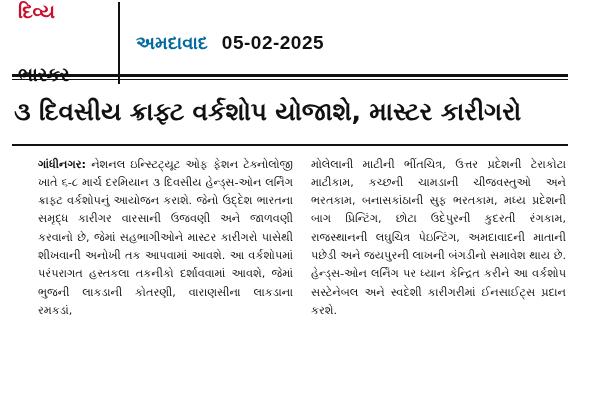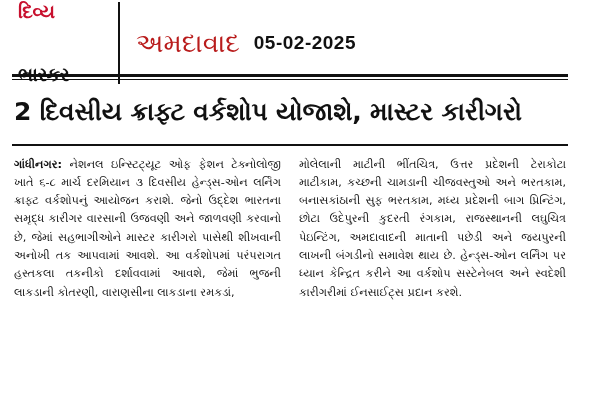--- a/index.html
+++ b/index.html
@@ -48,23 +48,23 @@
   .logo-line2 {
     font-family: "DejaVu Sans", sans-serif;
     font-size: 19px;
     font-weight: bold;
     color: #111111;
     letter-spacing: -0.3px;
     margin-top: 44px;
   }
   .edition {
     font-family: "DejaVu Sans", sans-serif;
-    font-size: 26px;
-    font-weight: normal;
-    color: #b91c1c;
+    font-size: 18px;
+    font-weight: bold;
+    color: #0369a1;
     padding: 0 14px 0 16px;
   }
   .pubdate {
     font-family: "Liberation Sans", sans-serif;
     font-size: 19px;
     font-weight: bold;
     color: #111111;
     letter-spacing: 0.5px;
   }
   
@@ -95,20 +95,21 @@
     height: 2px;
     background: #111111;
     margin: 4px 12px 0 12px;
   }
   
   .body-cols {
     display: flex;
     padding: 10px 14px 6px 14px;
     gap: 18px;
     box-sizing: border-box;
+    margin-left: 24px;
   }
   .col {
     width: 50%;
     font-family: "DejaVu Sans", sans-serif;
     font-size: 11.3px;
     line-height: 1.62;
     color: #111111;
     text-align: justify;
     text-justify: inter-word;
   }
@@ -130,21 +131,21 @@
       <span class="logo-line2">ભાસ્કર</span>
     </div>
     <div class="edition">અમદાવાદ</div>
     <div class="pubdate">05-02-2025</div>
   </div>
 
   <div class="rule-thick"></div>
   <div class="rule-thin"></div>
 
   <div class="headline">
-    <span class="headline-line">2 દિવસીય ક્રાફ્ટ વર્કશોપ યોજાશે, માસ્ટર કારીગરો</span>
+    <span class="headline-line">૩ દિવસીય ક્રાફ્ટ વર્કશોપ યોજાશે, માસ્ટર કારીગરો</span>
   </div>
 
   <div class="rule-under-headline"></div>
 
   <div class="body-cols">
     <div class="col">
       <p><span class="dateline">ગાંધીનગર:</span><span> નેશનલ ઇન્સ્ટિટ્યૂટ ઓફ ફેશન ટેક્નોલોજી ખાતે ૬-૮ માર્ચ દરમિયાન ૩ દિવસીય હેન્ડ્સ-ઓન લર્નિંગ ક્રાફ્ટ વર્કશોપનું આયોજન કરાશે. જેનો ઉદ્દેશ ભારતના સમૃદ્ધ કારીગર વારસાની ઉજવણી અને જાળવણી કરવાનો છે, જેમાં સહભાગીઓને માસ્ટર કારીગરો પાસેથી શીખવાની અનોખી તક આપવામાં આવશે. આ વર્કશોપમાં પરંપરાગત હસ્તકલા તકનીકો દર્શાવવામાં આવશે, જેમાં ભુજની લાકડાની કોતરણી, વારાણસીના લાકડાના રમકડાં,</span></p>
     </div>
     <div class="col">
       <p><span>મોલેલાની માટીની ભીંતચિત્ર, ઉત્તર પ્રદેશની ટેરાકોટા માટીકામ, કચ્છની ચામડાની ચીજવસ્તુઓ અને ભરતકામ, બનાસકાંઠાની સુફ ભરતકામ, મધ્ય પ્રદેશની બાગ પ્રિન્ટિંગ, છોટા ઉદેપુરની કુદરતી રંગકામ, રાજસ્થાનની લઘુચિત્ર પેઇન્ટિંગ, અમદાવાદની માતાની પછેડી અને જયપુરની લાખની બંગડીનો સમાવેશ થાય છે. હેન્ડ્સ-ઓન લર્નિંગ પર ધ્યાન કેન્દ્રિત કરીને આ વર્કશોપ સસ્ટેનેબલ અને સ્વદેશી કારીગરીમાં ઈનસાઈટ્સ પ્રદાન કરશે.</span></p>

